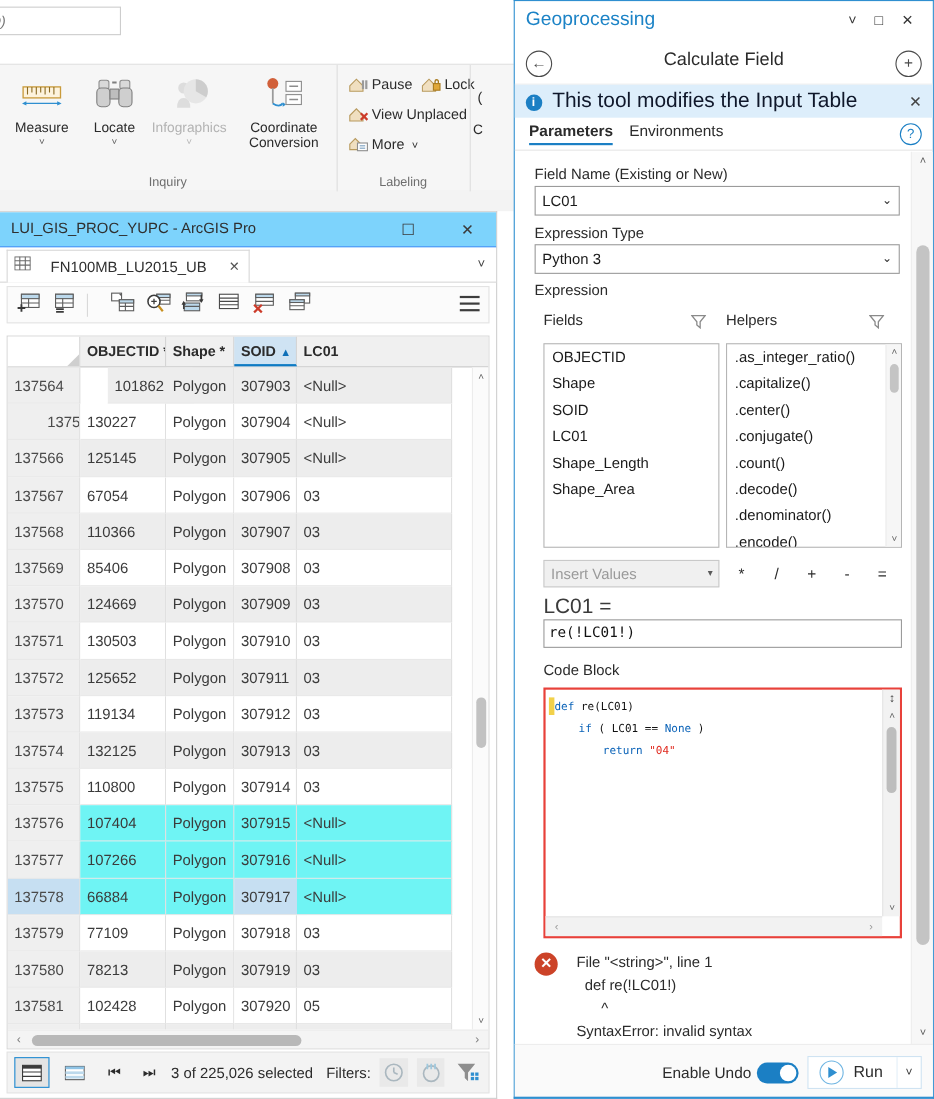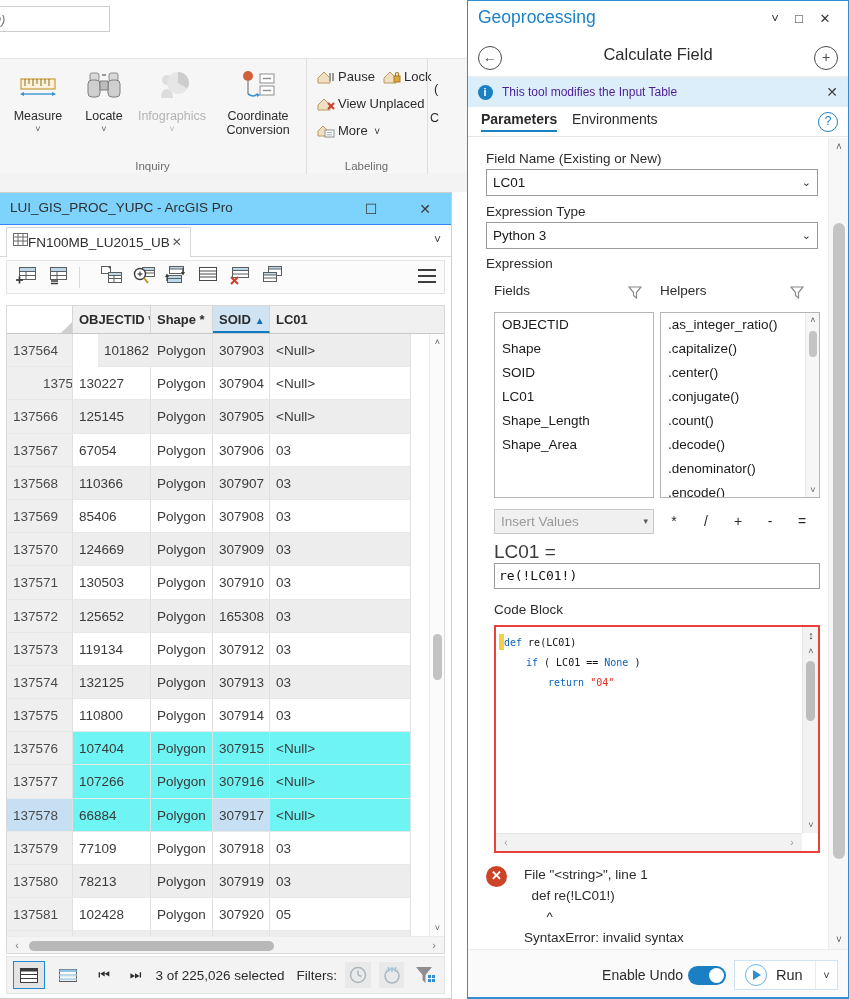--- a/index.html
+++ b/index.html
@@ -74,21 +74,21 @@
     font-size: 14px; color: #3a3a3a; text-align: center; line-height: 24px;
     cursor: default;
   }
 
   .tw-tabs { position: relative; height: 32px; background: #ffffff; }
   .tab {
     position: absolute; left: 6px; top: 2px; height: 30px;
     border: 1px solid #d8d8d8; border-bottom: none;
     background: #ffffff; padding: 0 6px 0 6px;
     font-size: 13.5px; color: #2f2f2f; line-height: 29px;
-    display: flex; align-items: center; gap: 0; cursor: default;
+    display: flex; align-items: center; gap: 18px; cursor: default;
   }
   .tab .ti { font-size: 12px; color: #4a80a8; }
   .tab .tx { font-size: 12px; color: #555; padding: 0 2px; cursor: default; }
   .tabs-caret {
     position: absolute; right: 10px; top: 8px; font-size: 12px; color: #444;
     cursor: default;
   }
   .tabs-rule {
     position: absolute; left: 0; bottom: 0; width: 100%; height: 1px; background: #d8d8d8;
   }
@@ -228,21 +228,21 @@
     position: relative; height: 30px; background: #ddeefb;
     display: flex; align-items: center;
   }
   .gp-info .ii {
     width: 34px; text-align: center; font-size: 13px; color: #fff;
   }
   .gp-info .ii span {
     display: inline-block; width: 15px; height: 15px; border-radius: 50%;
     background: #1b7fc4; color: #fff; font-size: 11px; line-height: 15px; font-weight: bold;
   }
-  .gp-info .msg { font-size: 12px; color: #4c1d95; }
+  .gp-info .msg { font-size: 19px; color: #0f172a; }
   .gp-info .cls {
     position: absolute; right: 10px; top: 7px; font-size: 14px; color: #444; cursor: default;
   }
   .gp-tabs { position: relative; height: 30px; border-bottom: 1px solid #e6e6e6; }
   .gptab {
     position: absolute; top: 4px; font-size: 14px; color: #2b2b2b; cursor: default;
   }
   .gptab.active { font-weight: bold; border-bottom: 2px solid #1b7fc4; padding-bottom: 3px; }
   .gp-help {
     position: absolute; right: 10px; top: 5px; width: 20px; height: 20px;
@@ -722,21 +722,21 @@
             <div class="cell rownum" style="left: 0px; width: 66px;">137571</div>
             <div class="cell oid" style="left: 66px; width: 78px;">130503</div>
             <div class="cell shape" style="left: 144px; width: 62px;">Polygon</div>
             <div class="cell soid" style="left: 206px; width: 57px;">307910</div>
             <div class="cell lc01" style="left: 263px; width: 141px;">03</div>
           </div>
           <div class="row alt">
             <div class="cell rownum" style="left: 0px; width: 66px;">137572</div>
             <div class="cell oid" style="left: 66px; width: 78px;">125652</div>
             <div class="cell shape" style="left: 144px; width: 62px;">Polygon</div>
-            <div class="cell soid" style="left: 206px; width: 57px;">165308</div>
+            <div class="cell soid" style="left: 206px; width: 57px;">307911</div>
             <div class="cell lc01" style="left: 263px; width: 141px;">03</div>
           </div>
           <div class="row">
             <div class="cell rownum" style="left: 0px; width: 66px;">137573</div>
             <div class="cell oid" style="left: 66px; width: 78px;">119134</div>
             <div class="cell shape" style="left: 144px; width: 62px;">Polygon</div>
             <div class="cell soid" style="left: 206px; width: 57px;">307912</div>
             <div class="cell lc01" style="left: 263px; width: 141px;">03</div>
           </div>
           <div class="row alt">

